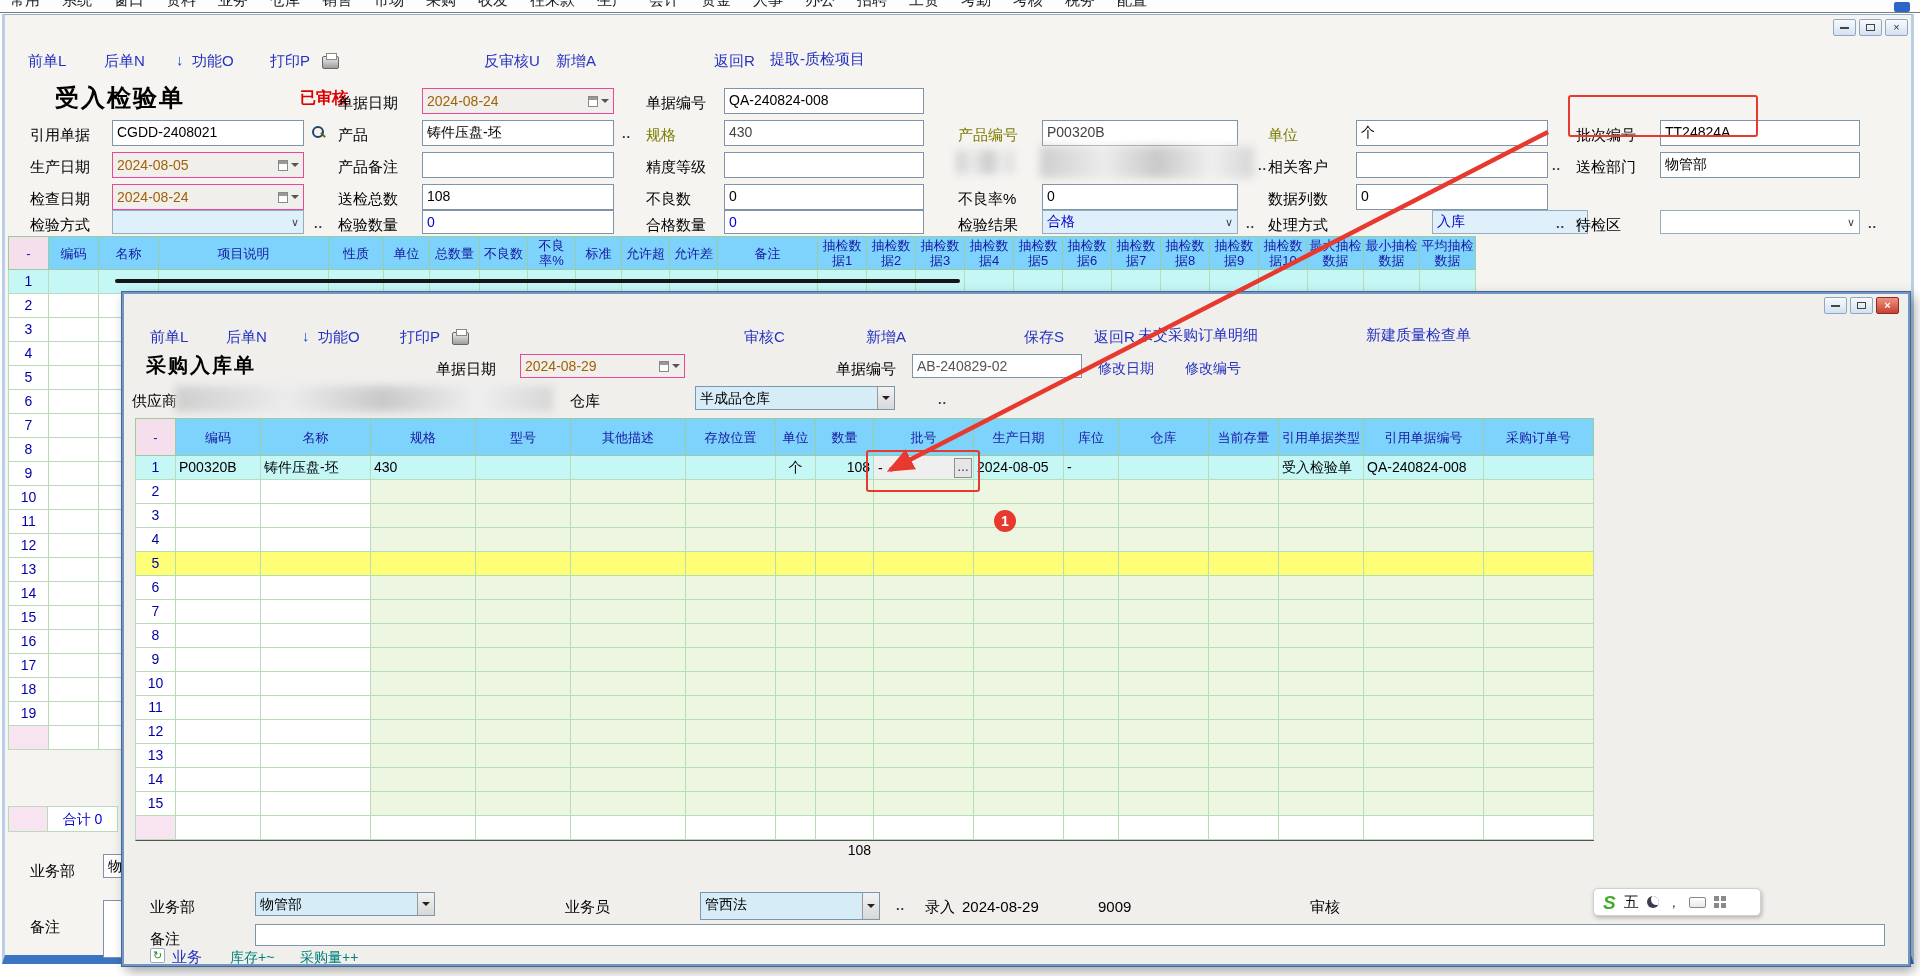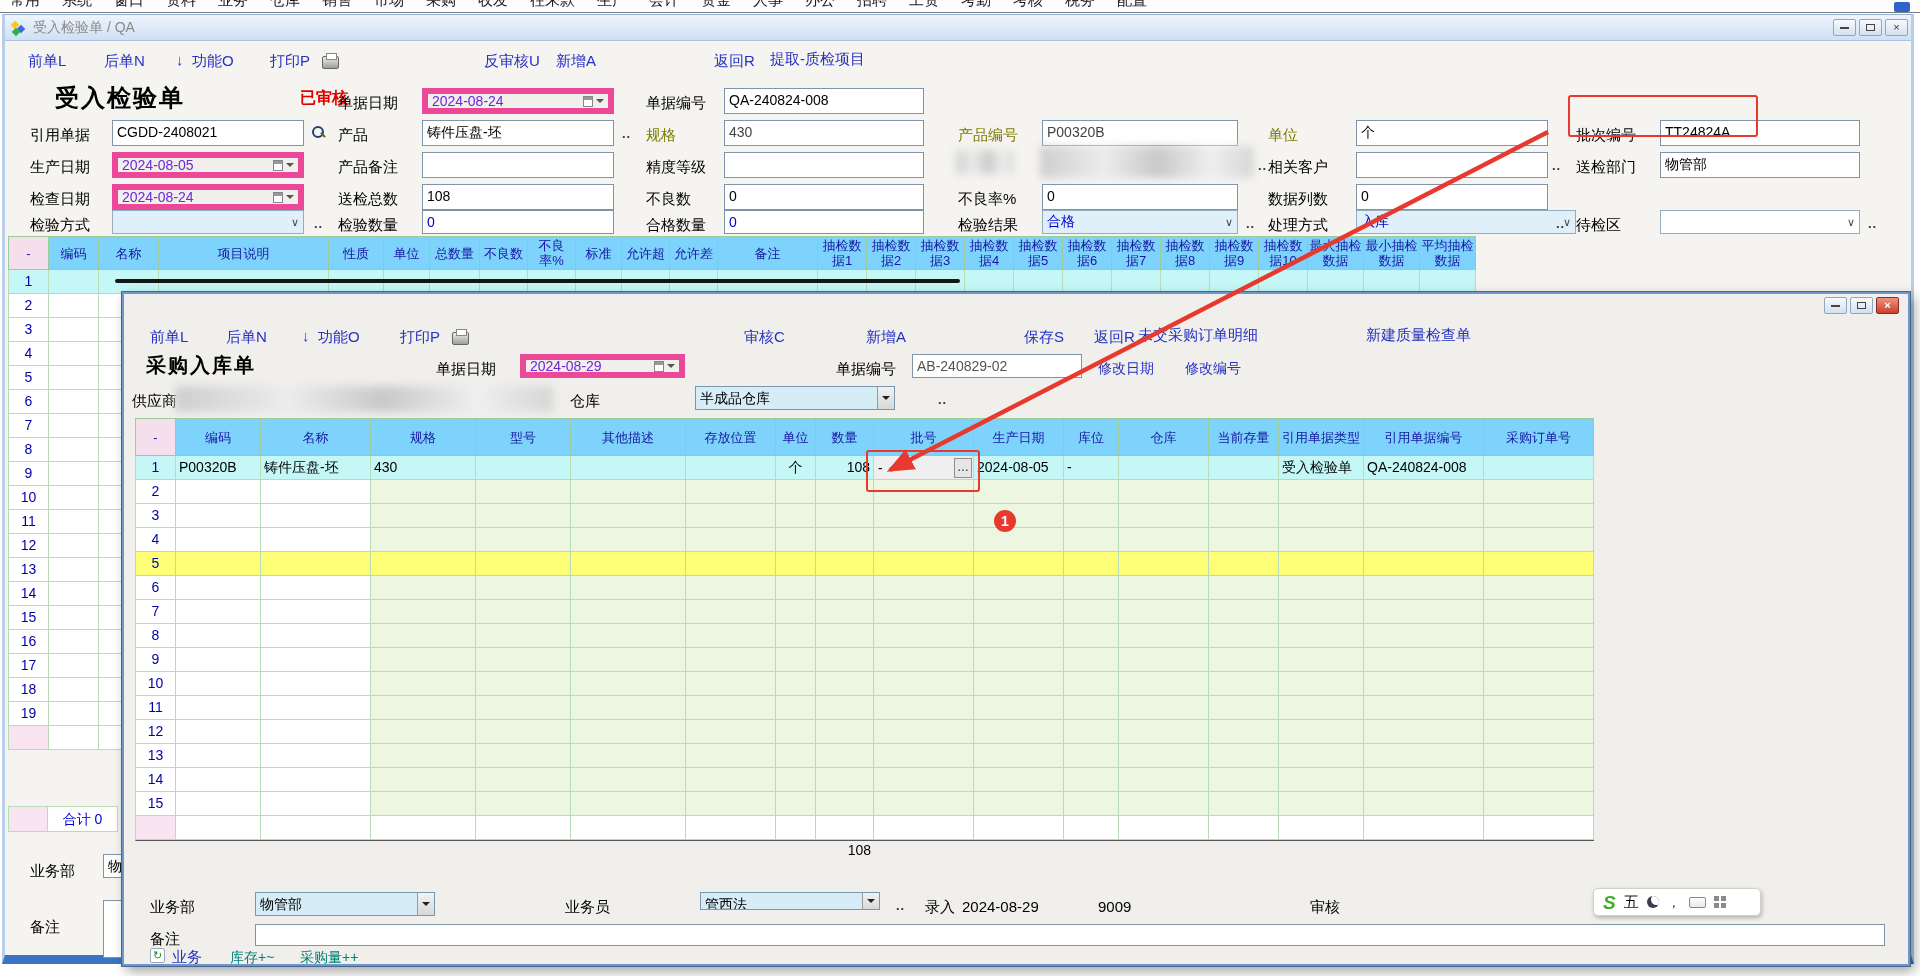--- a/index.html
+++ b/index.html
@@ -37,21 +37,21 @@
   .printer{position:absolute;width:17px;height:13px;background:linear-gradient(#ececec,#9e9e9e);border:1px solid #666;border-radius:2px}
   .printer:before{content:"";position:absolute;left:3px;top:-4px;width:9px;height:5px;background:#fff;border:1px solid #888}
 
   
   .lbl{position:absolute;font-size:15px;color:#000;white-space:nowrap;line-height:18px}
   .lbl.olive{color:#7c7c00}
   .doc-title{position:absolute;font-size:24px;font-weight:bold;color:#000;letter-spacing:2px;white-space:nowrap}
   .status-red{position:absolute;font-size:16px;font-weight:bold;color:#dd0000;white-space:nowrap}
   .inp{position:absolute;background:#fff;border:1px solid #7f94a6;font-size:14px;color:#000;padding:3px 4px 0;white-space:nowrap;overflow:hidden}
   .inp.blue{color:#0000cc}
-  .datefield{position:absolute;background:#f0efec;border:6px solid #ec4899;font-size:14px;color:#6d28d9;display:flex;align-items:center;padding:0 4px}
+  .datefield{position:absolute;background:#f0efec;border:1px solid #ec4899;font-size:14px;color:#a16207;display:flex;align-items:center;padding:0 4px}
   .datefield .sp{flex:1}
   .cal{width:10px;height:11px;border:1px solid #888;background:linear-gradient(#999 0 3px,#fff 3px);margin-right:3px}
   .caret{width:0;height:0;border:4px solid transparent;border-top-color:#555;margin-top:4px}
   .dd{position:absolute;background:#dff0fa;border:1px solid #93aebf;font-size:14px;display:flex;align-items:center;padding:0 4px}
   .dd.white{background:#fff}
   .dd .val{flex:1;white-space:nowrap;overflow:hidden}
   .dd .val.blue{color:#0000cc}
   .chev{font-size:11px;color:#444;font-style:normal}
   .combo{position:absolute;background:#d6ecf7;border:1px solid #7a98ad;font-size:14px;display:flex;align-items:stretch}
   .combo .val{flex:1;padding:3px 4px 0;white-space:nowrap;overflow:hidden}
@@ -143,28 +143,20 @@
         <i>考核</i>
         <i>税务</i>
         <i>配置</i>
       </div>
   </div>
   <div id="menu-blue"></div>
 
   <div id="qa-layer" class="abs" style="inset:0">
     <div id="qa-frame" class="winframe"></div>
 
-    <div class="titlebar" style="left:5px;top:15px;width:1906px;height:26px">
-      <span class="winicon">
-          <span class="d1"></span>
-          <span class="d2"></span>
-          <span class="d3"></span>
-        </span>
-      <span class="title-text">受入检验单 / QA</span>
-    </div>
     <div class="winbtns" style="left:1833px;top:19px">
       <span class="wbtn">
           <span class="bar"></span>
         </span>
       <span class="wbtn">
           <span class="box"></span>
         </span>
       <span class="wbtn">×</span>
     </div>
 
@@ -254,21 +246,21 @@
     <div class="inp blue" style="left:422px;top:210px;width:192px;height:24px">0</div>
     <span class="lbl" style="left:646px;top:216px">合格数量</span>
     <div class="inp blue" style="left:724px;top:210px;width:200px;height:24px">0</div>
     <span class="lbl" style="left:958px;top:216px">检验结果</span>
     <div class="dd" style="left:1042px;top:210px;width:196px;height:24px">
       <span class="val blue">合格</span>
         <i class="chev">∨</i>
     </div>
     <span class="dots" style="left:1246px;top:216px">..</span>
     <span class="lbl" style="left:1268px;top:216px">处理方式</span>
-    <div class="dd" style="left:1356px;top:210px;width:220px;height:24px">
+    <div class="dd" style="left:1432px;top:210px;width:156px;height:24px">
       <span class="val blue">入库</span>
         <i class="chev">∨</i>
     </div>
     <span class="dots" style="left:1556px;top:216px">..</span>
     <span class="lbl" style="left:1576px;top:216px">待检区</span>
     <div class="dd white" style="left:1660px;top:210px;width:200px;height:24px">
       <span class="val"></span>
         <i class="chev">∨</i>
     </div>
     <span class="dots" style="left:1868px;top:216px">..</span>
@@ -1260,21 +1252,21 @@
     <div class="abs" style="left:813px;top:842px;width:58px;height:20px;font-size:14px;text-align:right;color:#000">108</div>
 
     <span class="lbl" style="left:150px;top:898px">业务部</span>
     <div class="combo" style="left:255px;top:892px;width:180px;height:24px">
       <span class="val">物管部</span>
         <span class="btn">
           <b></b>
         </span>
     </div>
     <span class="lbl" style="left:565px;top:898px">业务员</span>
-    <div class="combo" style="left:700px;top:892px;width:180px;height:18px">
+    <div class="combo" style="left:700px;top:892px;width:180px;height:28px">
       <span class="val">管西法</span>
         <span class="btn">
           <b></b>
         </span>
     </div>
     <span class="dots" style="left:896px;top:898px">..</span>
     <span class="lbl" style="left:925px;top:898px">录入</span>
     <span class="lbl" style="left:962px;top:898px">2024-08-29</span>
     <span class="lbl" style="left:1098px;top:898px">9009</span>
     <span class="lbl" style="left:1310px;top:898px">审核</span>

